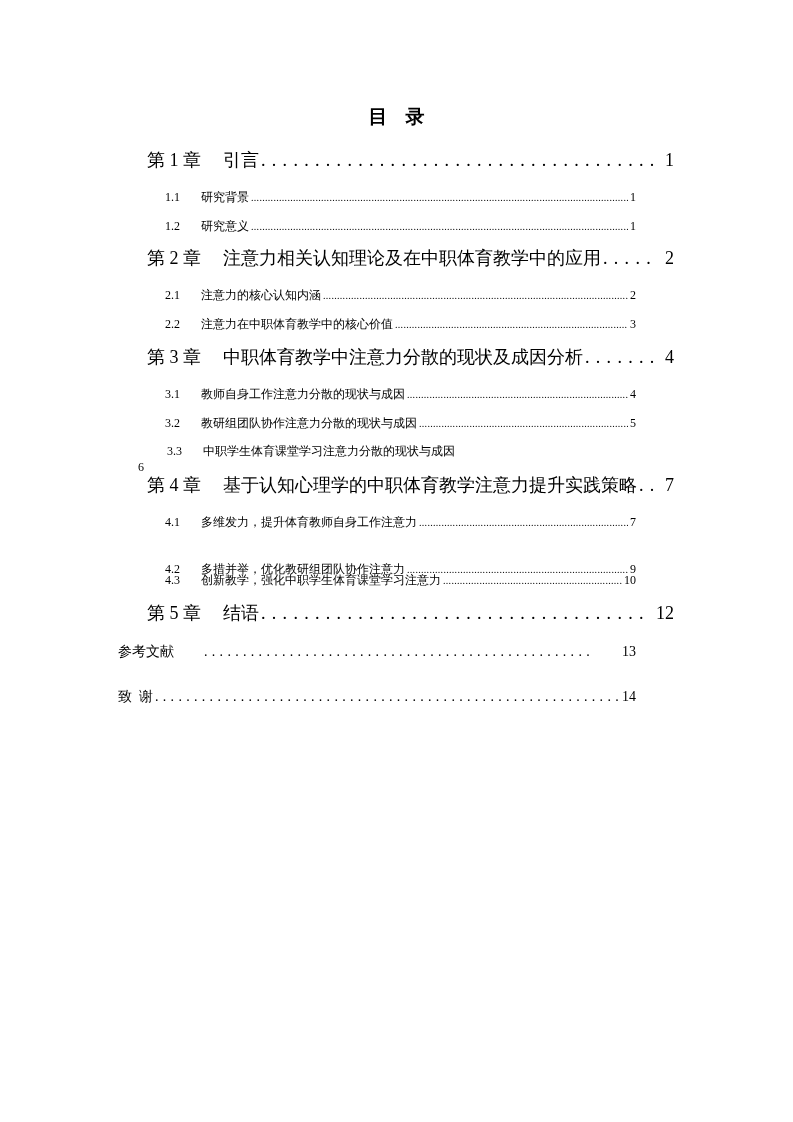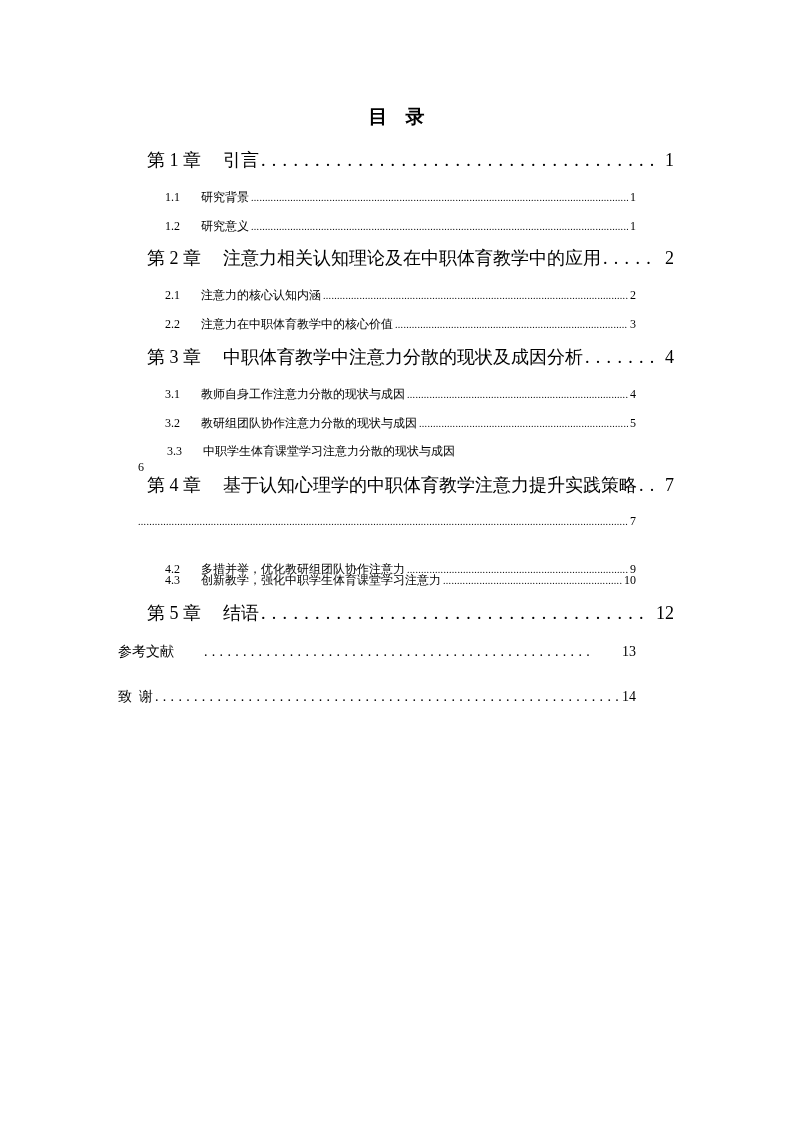--- a/index.html
+++ b/index.html
@@ -92,20 +92,21 @@
     <span class="leader"></span>
     <span class="page-no">6</span>
   </div>
 
   <div class="entry ch" style="top:473px;">
     <span class="label"><span class="num">第 4 章</span><span>基于认知心理学的中职体育教学注意力提升实践策略</span></span>
     <span class="leader"></span>
     <span class="page-no">7</span>
   </div>
   <div class="entry sec" style="top:514px;">
+    <span class="label"><span class="num">4.1</span><span>多维发力，提升体育教师自身工作注意力</span></span>
     <span class="leader"></span>
     <span class="page-no">7</span>
   </div>
   <div class="entry sec" style="top:561px;">
     <span class="label"><span class="num">4.2</span><span>多措并举，优化教研组团队协作注意力</span></span>
     <span class="leader"></span>
     <span class="page-no">9</span>
   </div>
   <div class="entry sec" style="top:572px;">
     <span class="label"><span class="num">4.3</span><span>创新教学，强化中职学生体育课堂学习注意力</span></span>

